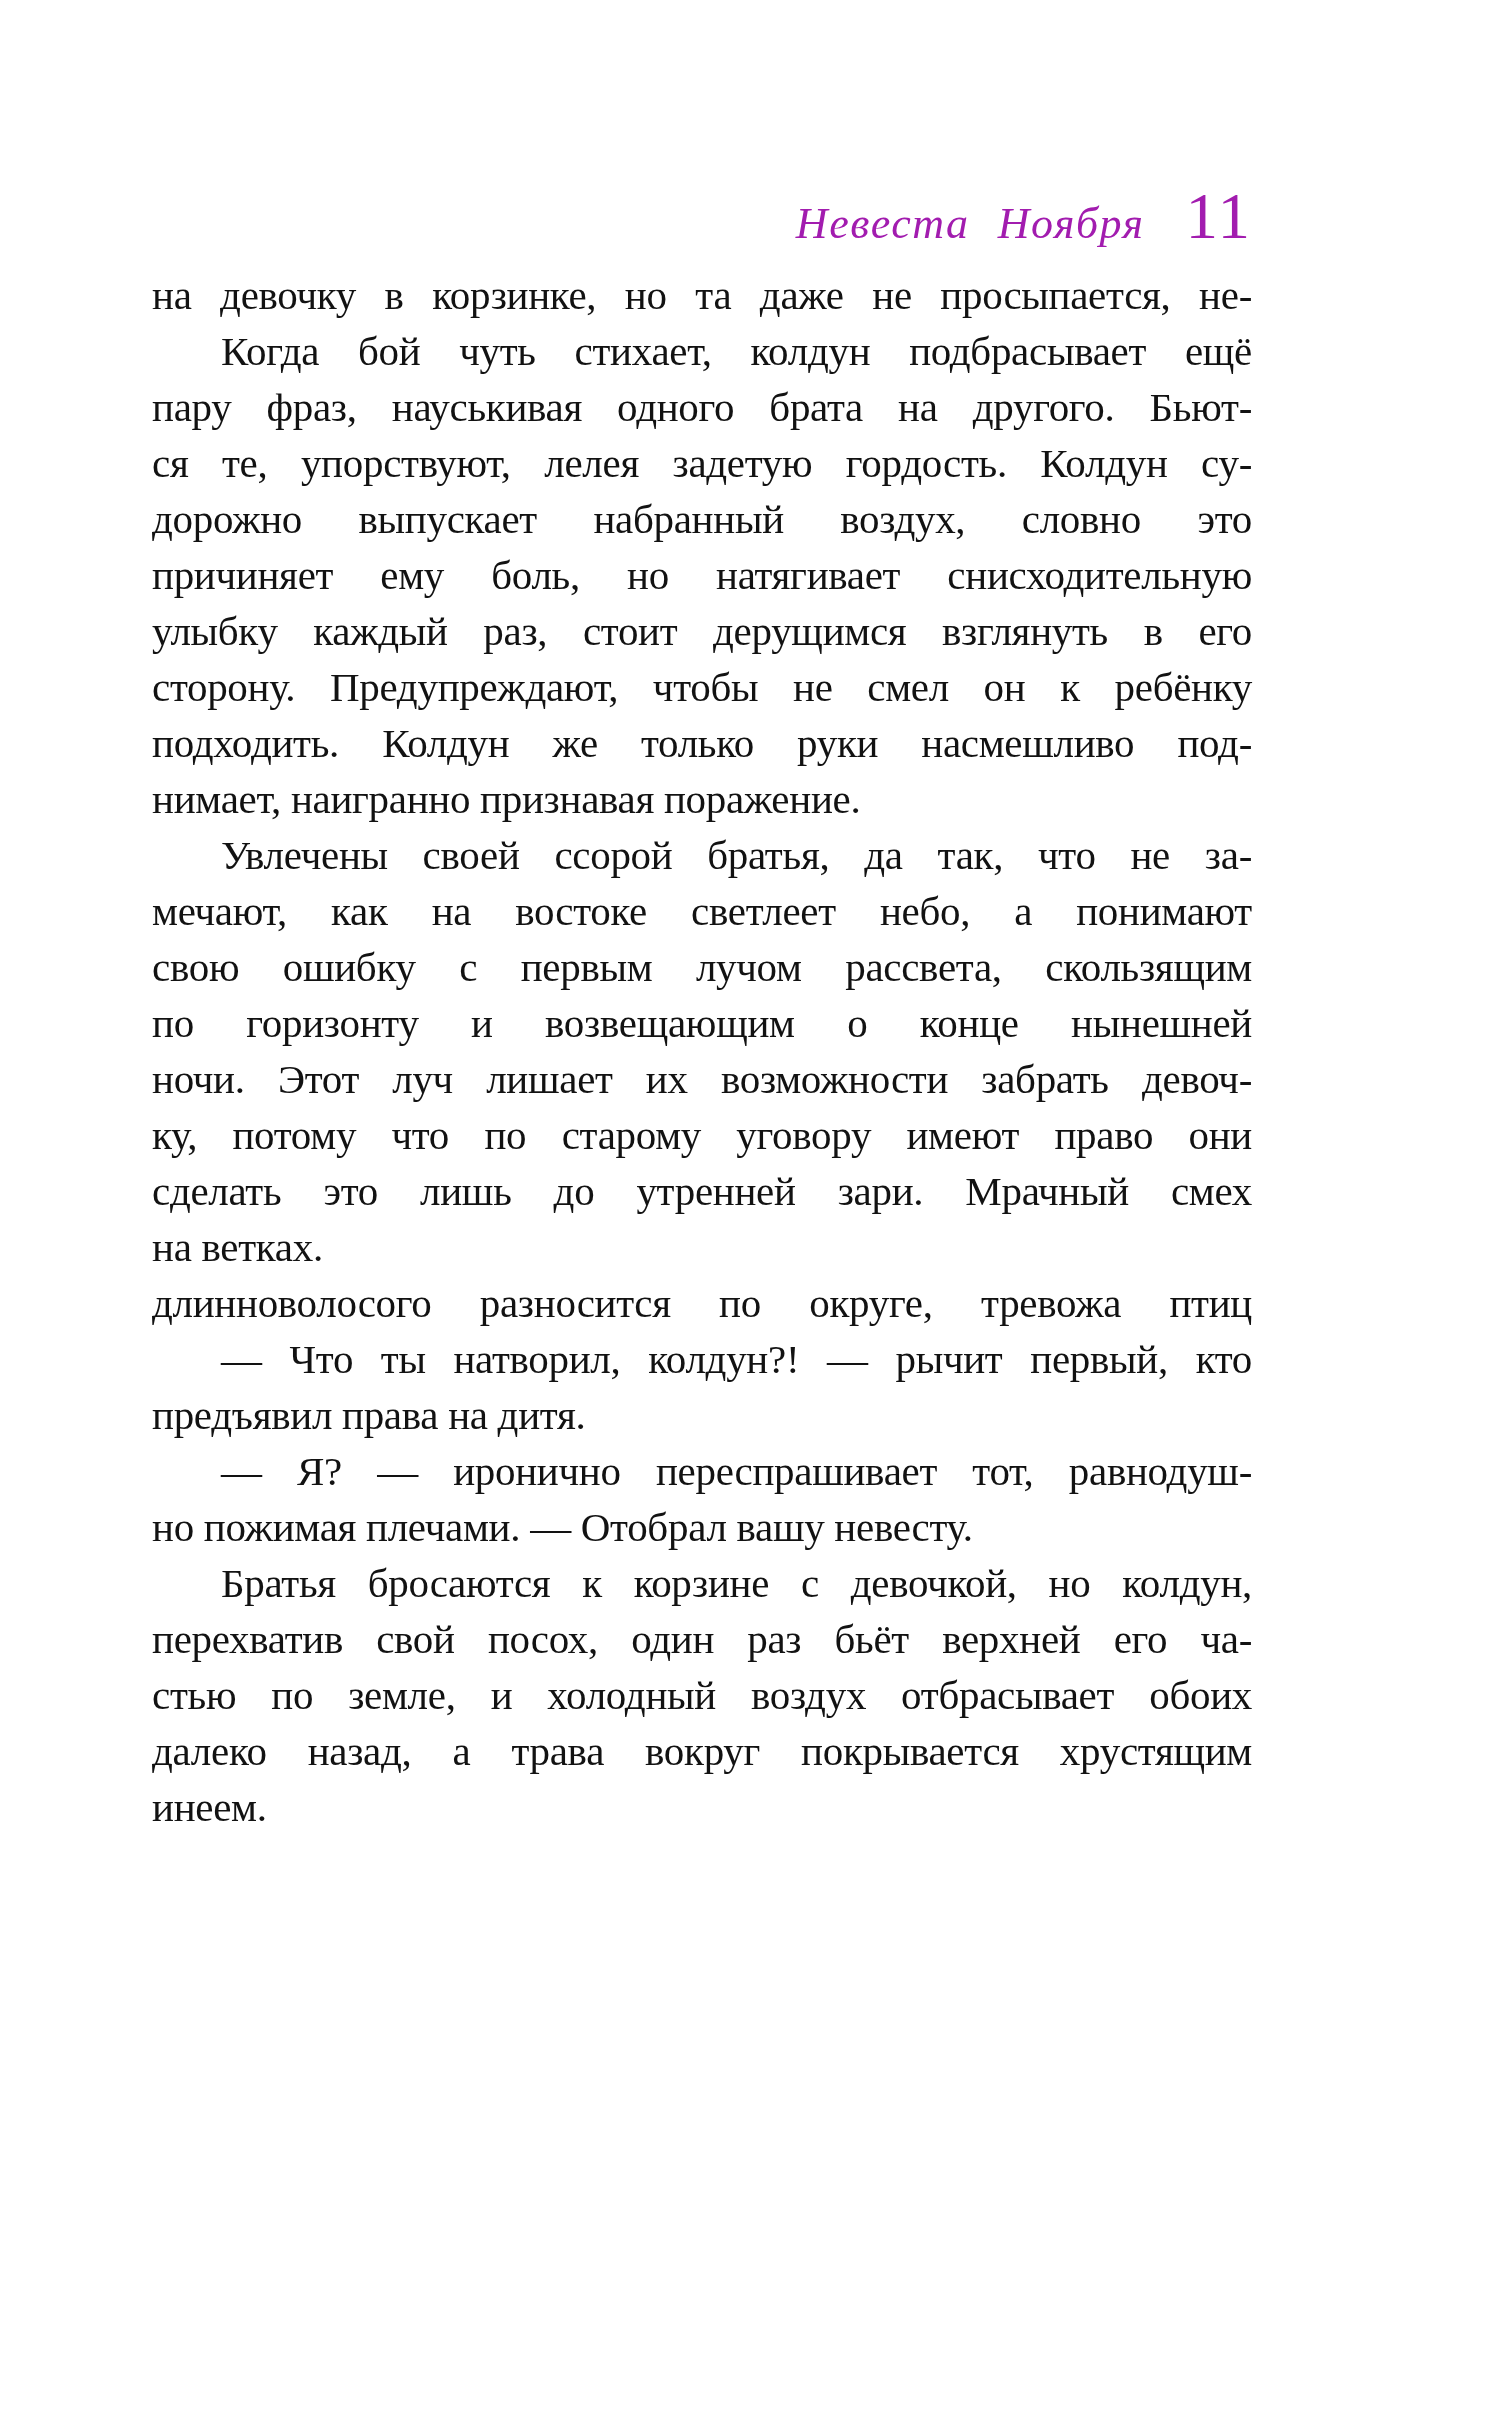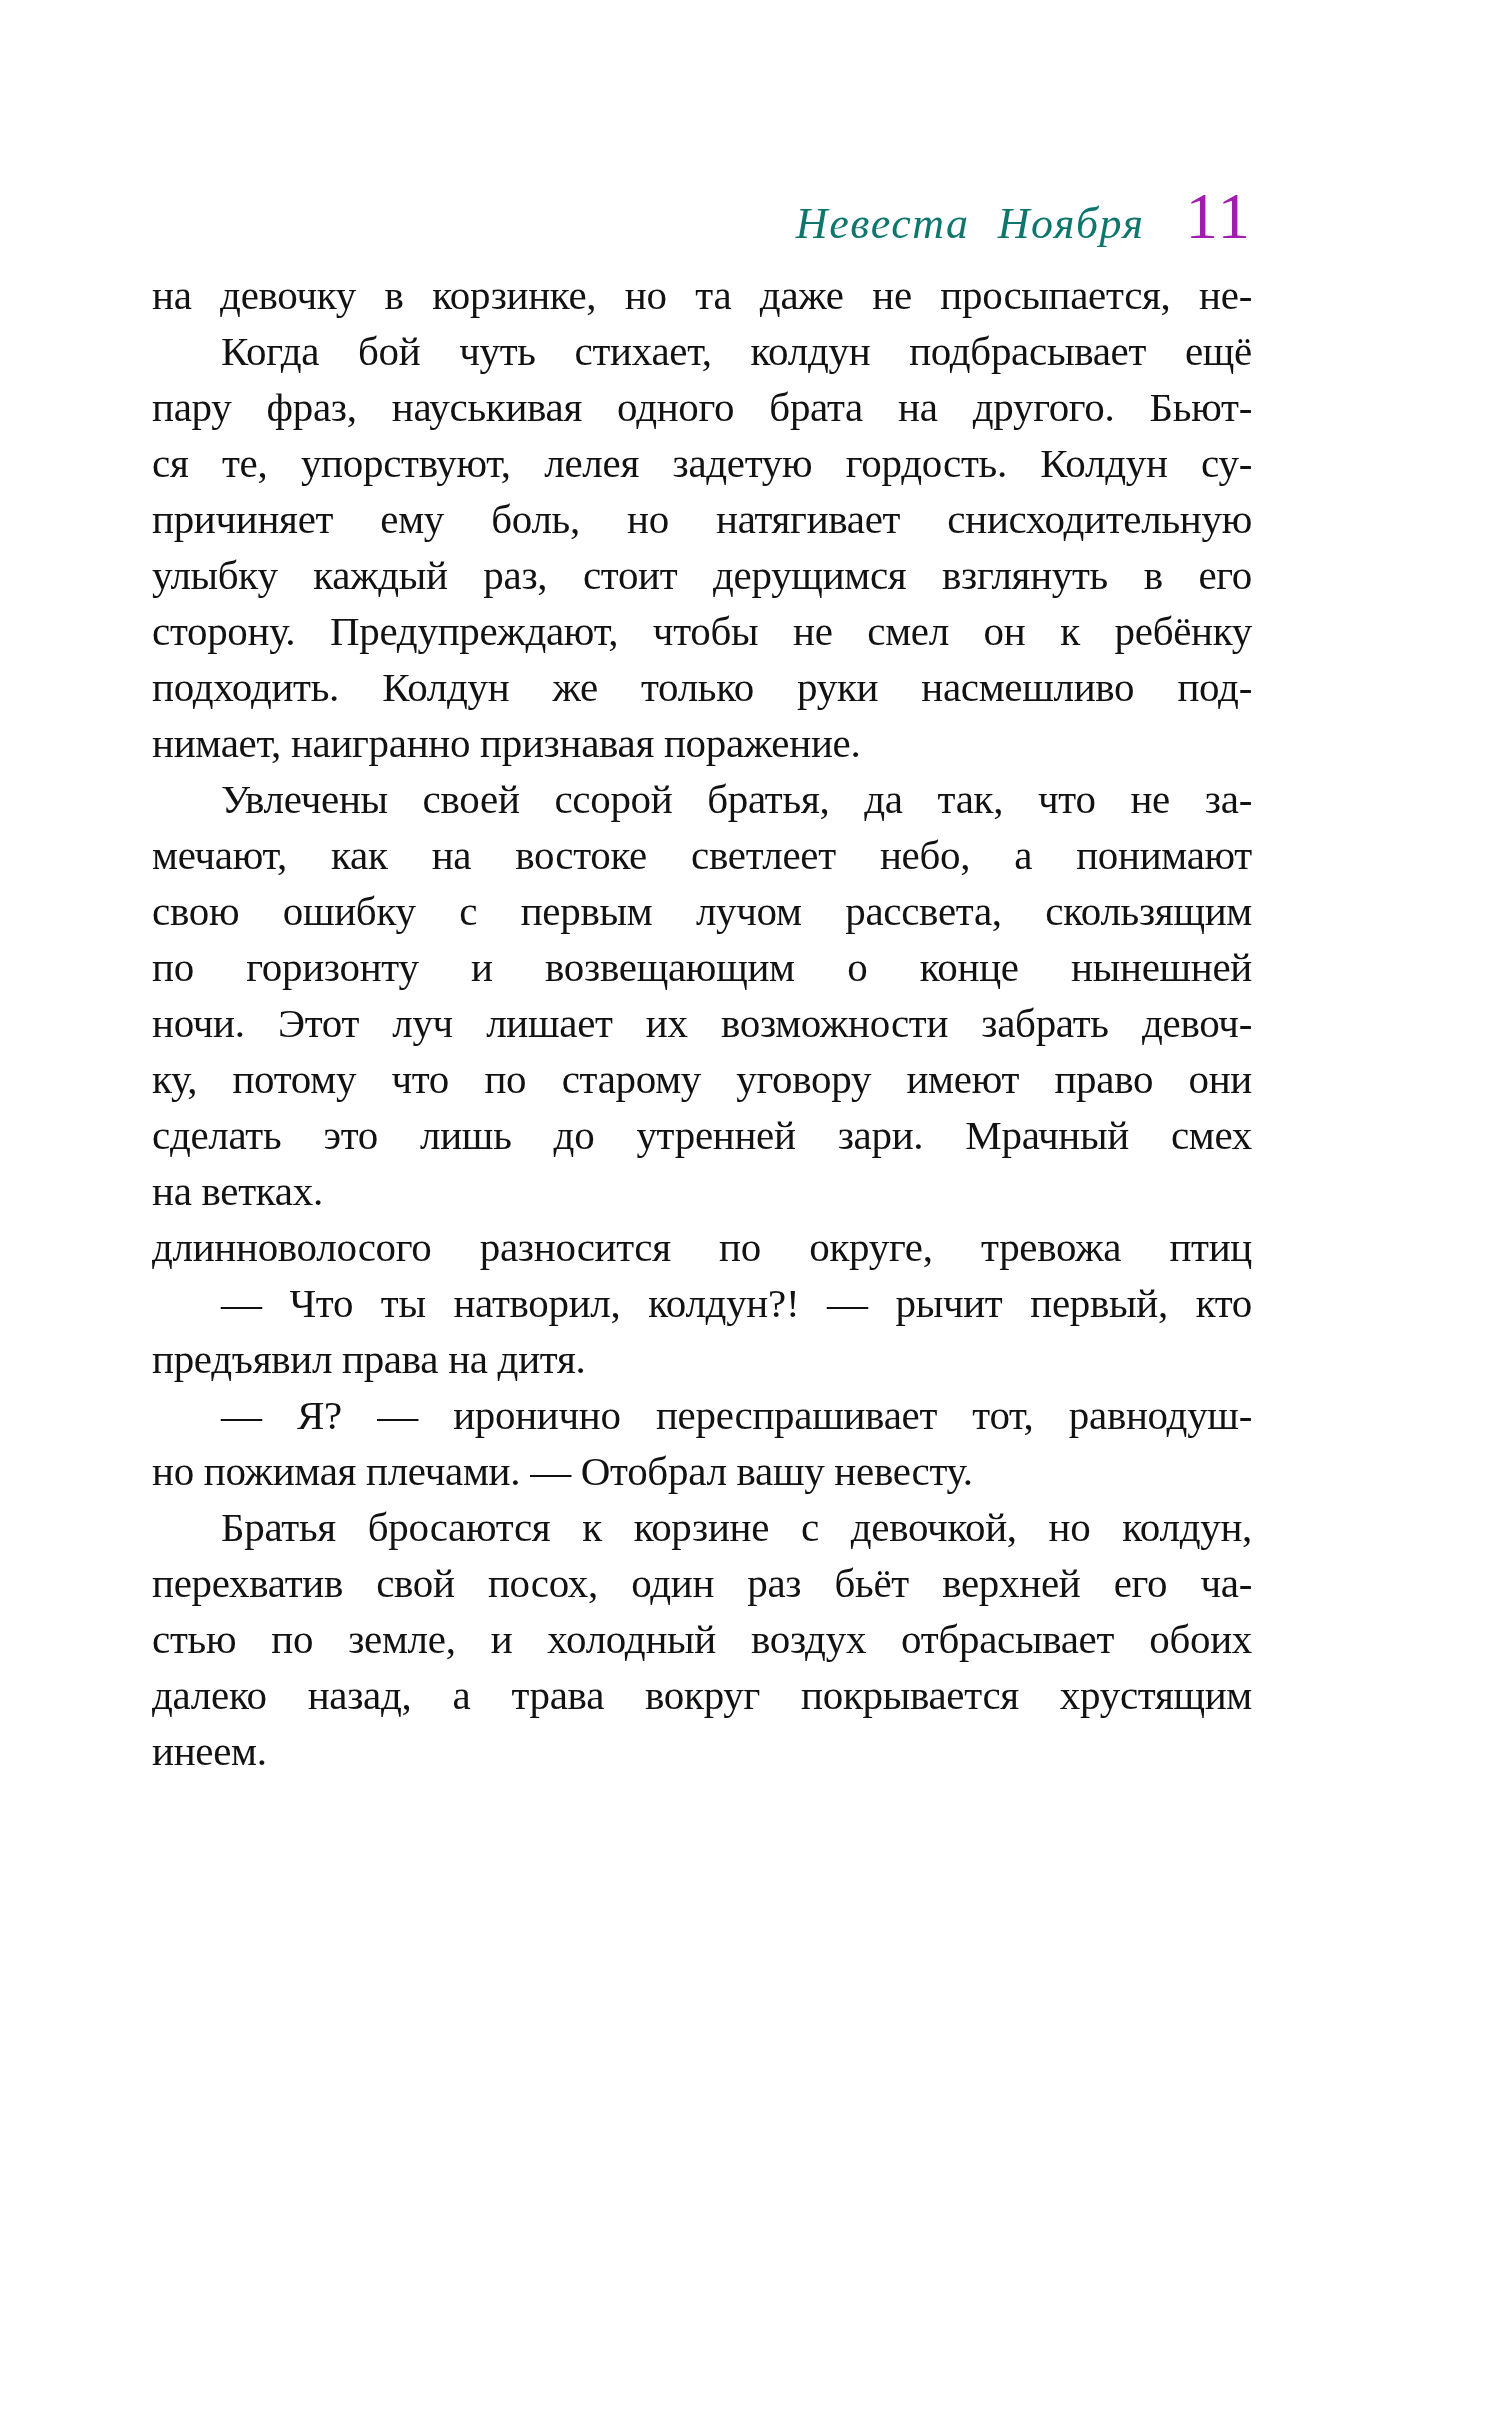--- a/index.html
+++ b/index.html
@@ -25,21 +25,21 @@
     align-items: baseline;
     gap: 41px;
     white-space: nowrap;
   }
   #running-title {
     font-style: italic;
     font-size: 44px;
     line-height: 65px;
     letter-spacing: 1.5px;
     word-spacing: 15.7px;
-    color: #0f766e;
+    color: #a21caf;
   }
   #page-number {
     font-style: normal;
     font-size: 65px;
     line-height: 65px;
     letter-spacing: 2px;
     color: #a21caf;
   }
   
   #text-block {
@@ -71,20 +71,21 @@
   <div id="running-header">
     <span id="running-title">Невеста Ноября</span>
     <span id="page-number">11</span>
   </div>
 
   <div id="text-block">
       <div class="line">на девочку в корзинке, но та даже не просыпается, не-</div>
       <div class="line indent">Когда бой чуть стихает, колдун подбрасывает ещё</div>
       <div class="line">пару фраз, науськивая одного брата на другого. Бьют-</div>
       <div class="line">ся те, упорствуют, лелея задетую гордость. Колдун су-</div>
+      <div class="line">дорожно выпускает набранный воздух, словно это</div>
       <div class="line">причиняет ему боль, но натягивает снисходительную</div>
       <div class="line">улыбку каждый раз, стоит дерущимся взглянуть в его</div>
       <div class="line">сторону. Предупреждают, чтобы не смел он к ребёнку</div>
       <div class="line">подходить. Колдун же только руки насмешливо под-</div>
       <div class="line last">нимает, наигранно признавая поражение.</div>
       <div class="line indent">Увлечены своей ссорой братья, да так, что не за-</div>
       <div class="line">мечают, как на востоке светлеет небо, а понимают</div>
       <div class="line">свою ошибку с первым лучом рассвета, скользящим</div>
       <div class="line">по горизонту и возвещающим о конце нынешней</div>
       <div class="line">ночи. Этот луч лишает их возможности забрать девоч-</div>

